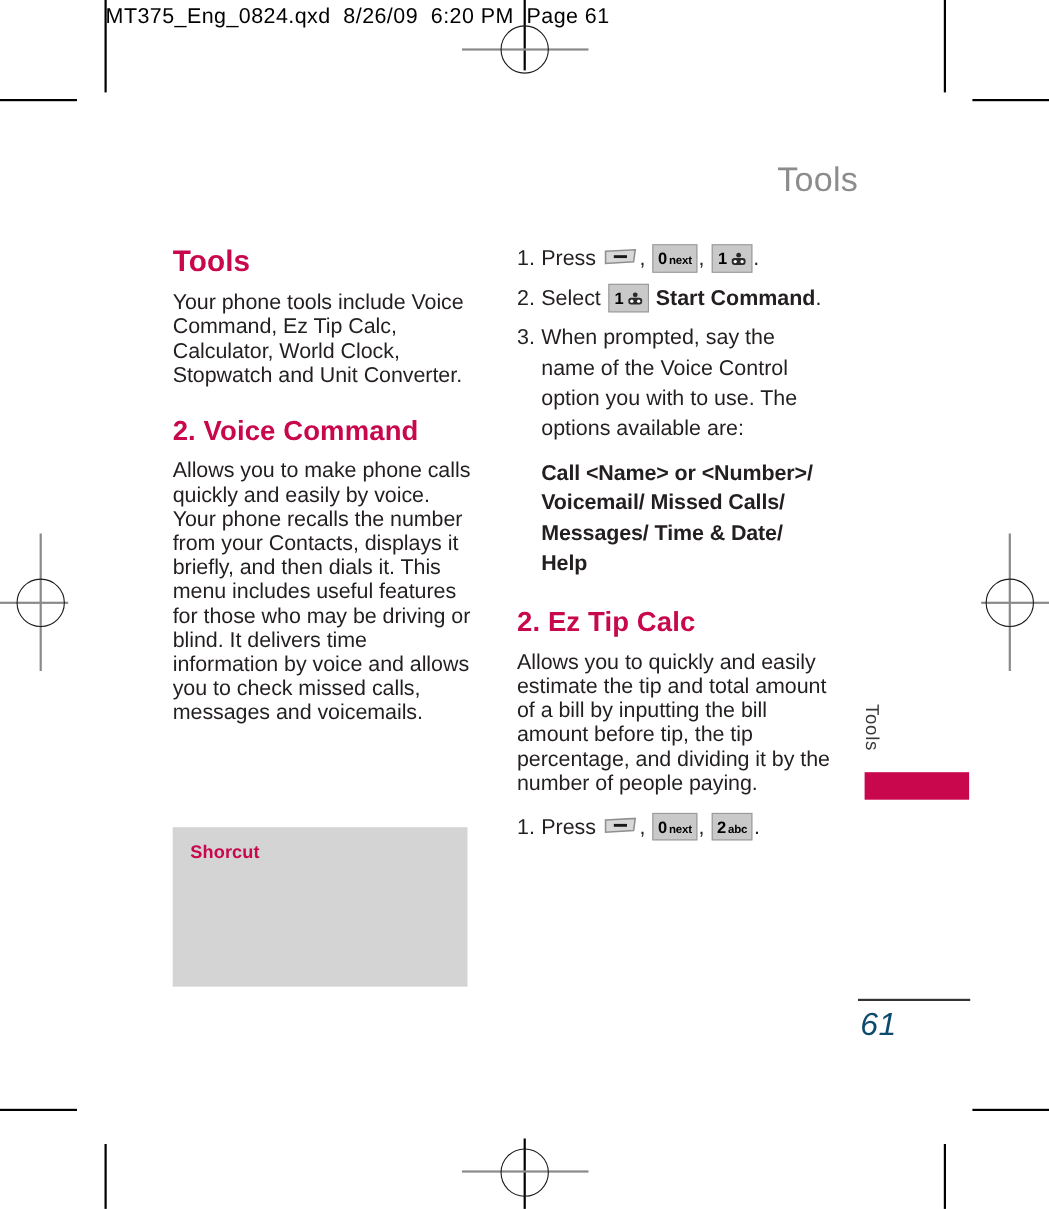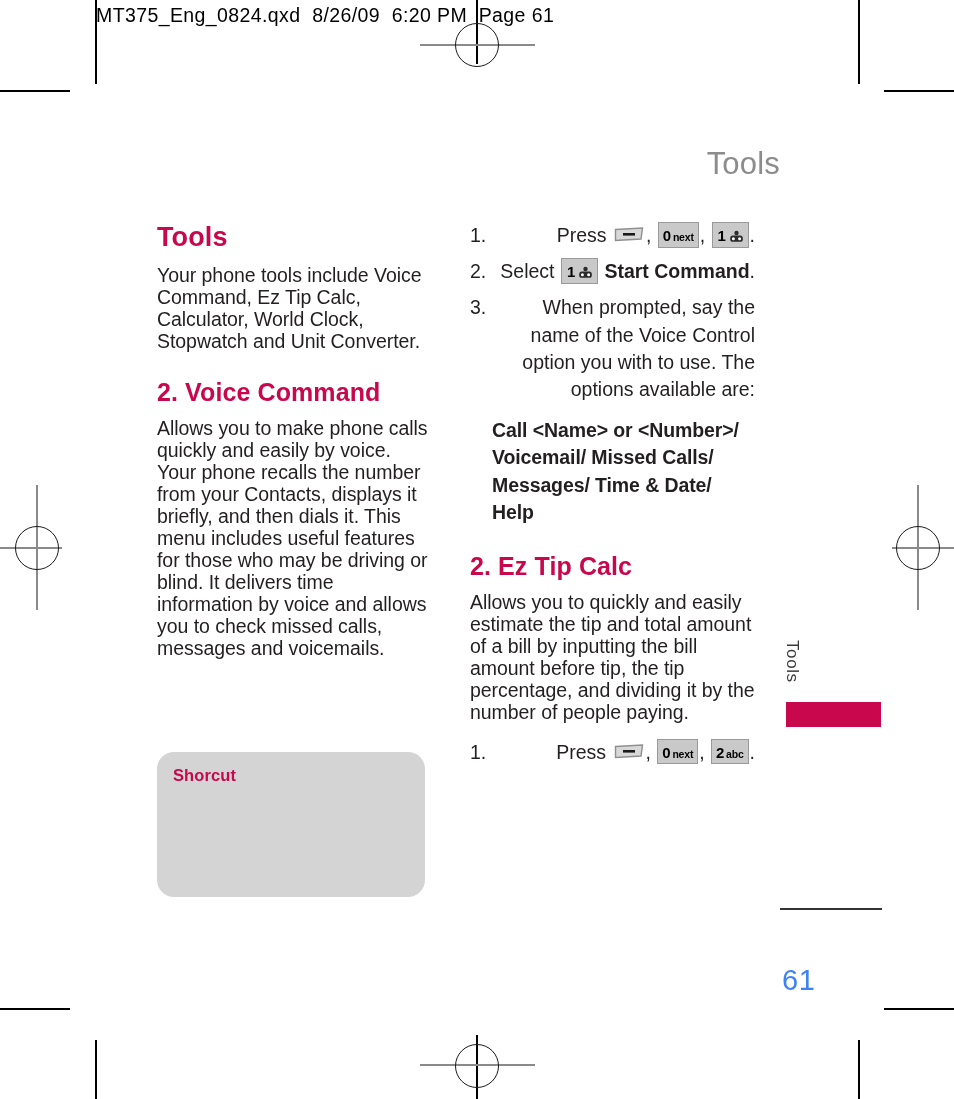--- a/index.html
+++ b/index.html
@@ -87,21 +87,20 @@
   
   .shortcut-box {
     position: absolute;
     left: 157px;
     top: 752px;
     width: 268px;
     height: 145px;
     background: #d4d4d4;
     box-sizing: border-box;
     padding: 14px 16px 0 16px;
-    border-radius: 17px;
   }
   .shortcut-title {
     color: #c8074d;
     font-size: 16.5px;
     font-weight: 700;
     margin: 0 0 7px 0;
     letter-spacing: 0.1px;
   }
   .shortcut-text {
     margin: 0;
@@ -138,21 +137,21 @@
   .step {
     display: flex;
     margin: 0 0 9px 0;
     font-size: 19.5px;
     line-height: 27.2px;
   }
   .step-num {
     flex: 0 0 auto;
     width: 22px;
   }
-  .step-body { flex: 1 1 auto; text-align: right; }
+  .step-body { flex: 1 1 auto; }
 
   .opts {
     margin: 14px 0 0 22px;
     font-size: 19.5px;
     line-height: 27.2px;
     font-weight: 700;
     letter-spacing: -0.1px;
   }
 
   strong.inline { font-weight: 700; }
@@ -224,24 +223,25 @@
     position: absolute;
     left: 780px;
     top: 908px;
     width: 102px;
     height: 1.6px;
     background: #333;
   }
   .folio {
     position: absolute;
     left: 782px;
-    top: 964px;
+    top: 916px;
     font-size: 29px;
-    color: #3b82f6;
+    color: #0c4a6e;
     letter-spacing: 0.5px;
+    font-style: italic;
   }
 </style>
 </head>
 <body>
 
 <div class="mark" style="left:95px; top:50px; width:1.6px; height:34px;"></div>
 <div class="mark" style="left:0px; top:90px; width:70px; height:1.6px;"></div>
 <div class="mark" style="left:858px; top:50px; width:1.6px; height:34px;"></div>
 <div class="mark" style="left:884px; top:90px; width:70px; height:1.6px;"></div>
 

